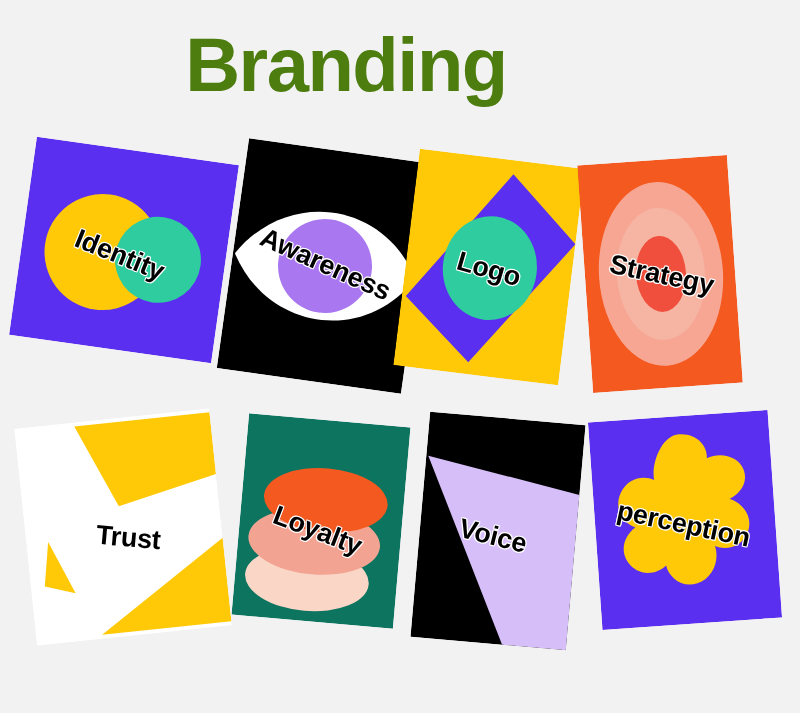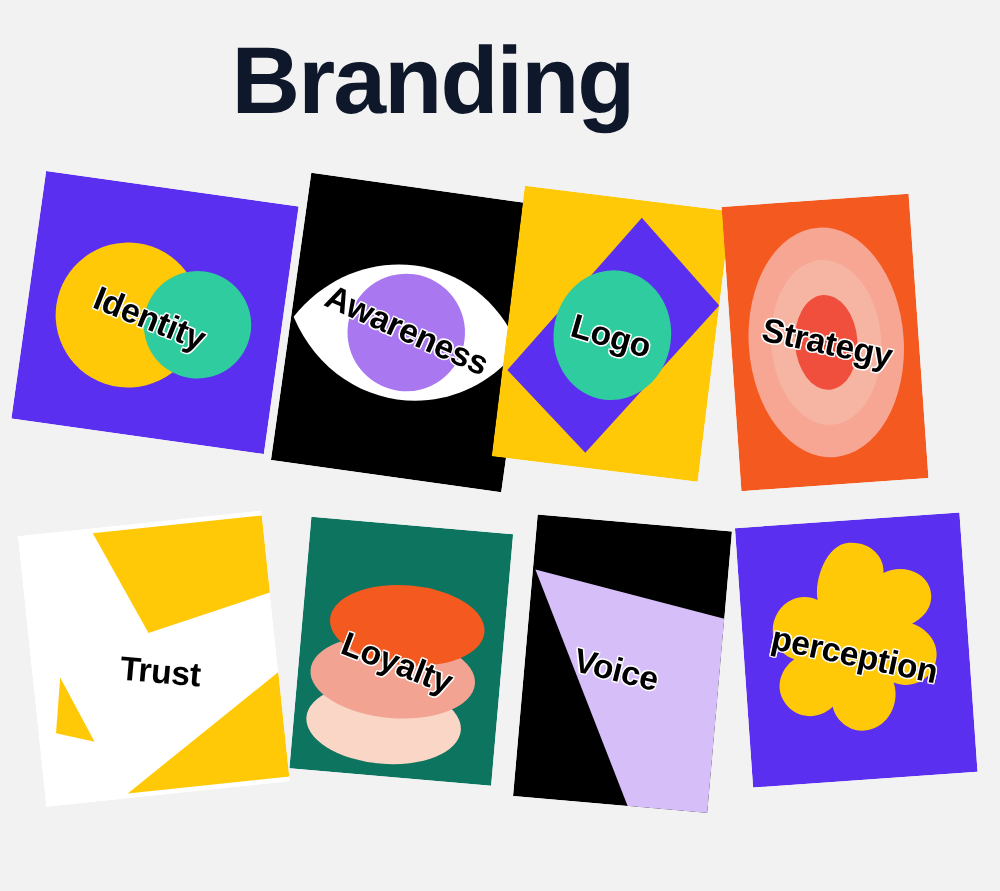--- a/index.html
+++ b/index.html
@@ -27,21 +27,21 @@
     position: absolute;
     left: 0;
     top: 22px;
     width: 692px;
     text-align: center;
     font-family: "Liberation Sans", sans-serif;
     font-size: 76px;
     line-height: 86px;
     font-weight: bold;
     letter-spacing: -1.5px;
-    color: #0f172a;
+    color: #4d7c0f;
     white-space: nowrap;
   }
 
   
   .card {
     position: absolute;
     overflow: hidden;
   }
   .card-art {
     position: absolute;

